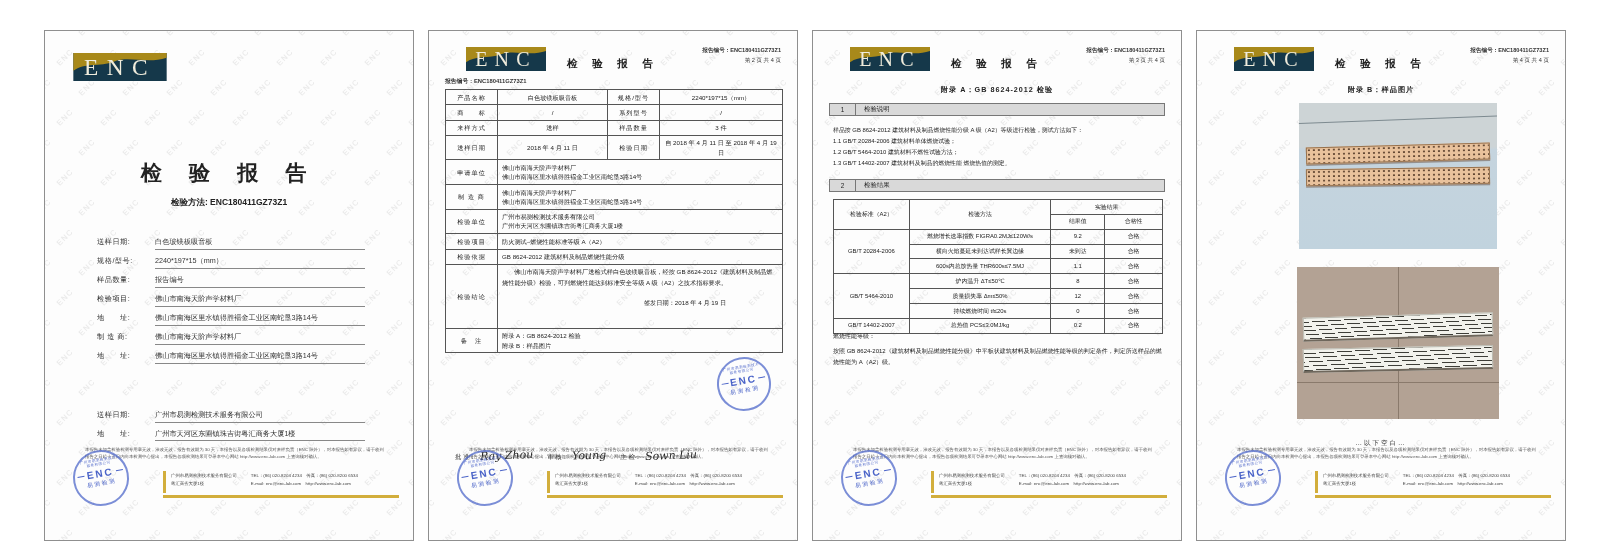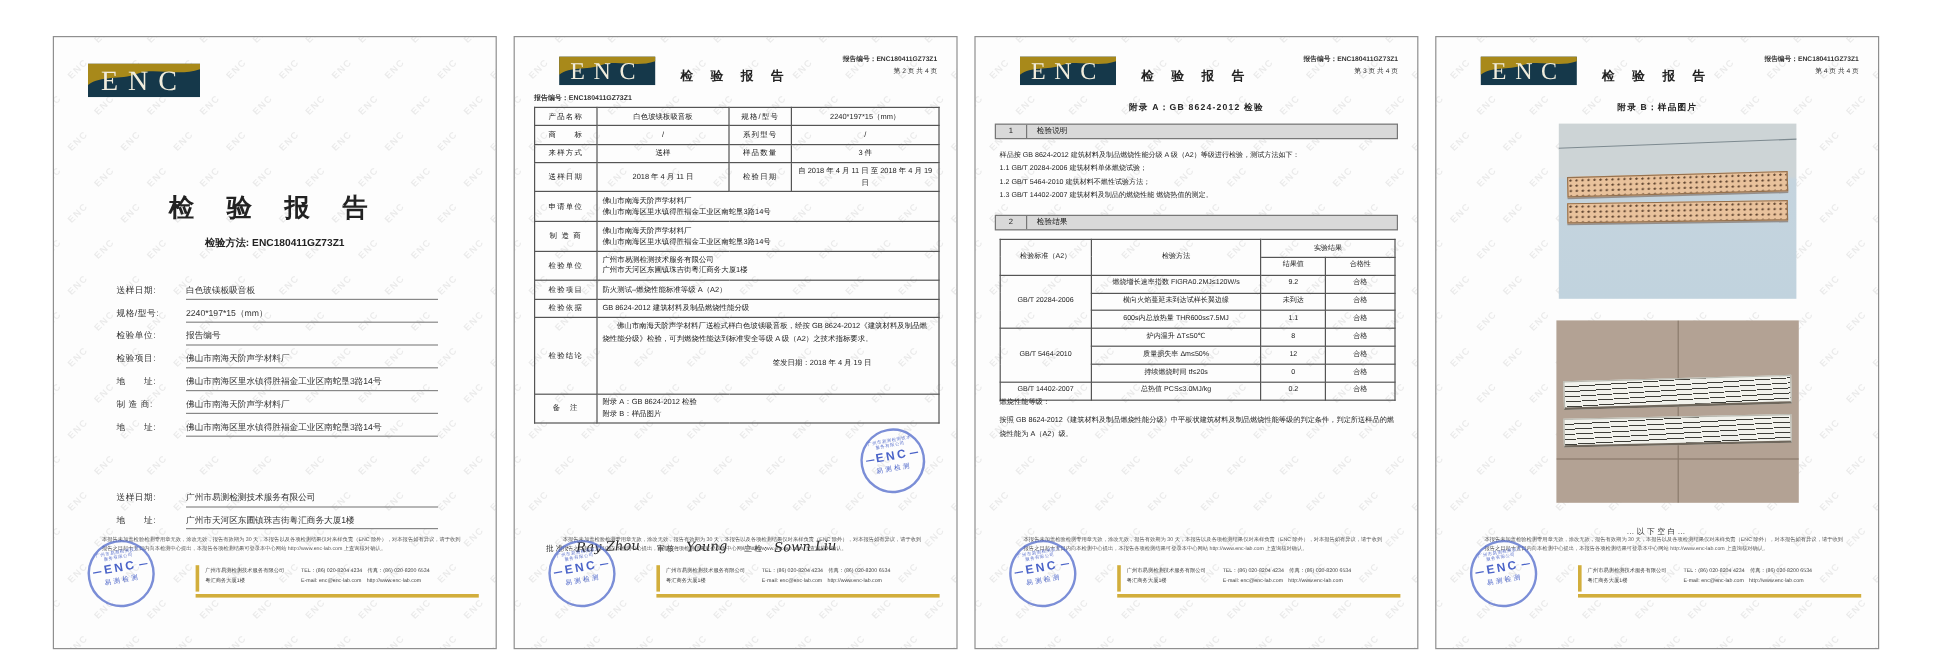--- a/index.html
+++ b/index.html
@@ -313,21 +313,21 @@
       <div class="p1-fields">
         <div class="f-row">
             <span class="f-label">送样日期:</span>
             <span class="f-value">白色玻镁板吸音板</span>
           </div>
         <div class="f-row">
             <span class="f-label">规格/型号:</span>
             <span class="f-value">2240*197*15（mm）</span>
           </div>
         <div class="f-row">
-            <span class="f-label">检验单位:</span>
+            <span class="f-label">样品数量:</span>
             <span class="f-value">报告编号</span>
           </div>
         <div class="f-row">
             <span class="f-label">检验项目:</span>
             <span class="f-value">佛山市南海天阶声学材料厂</span>
           </div>
         <div class="f-row">
             <span class="f-label">地　　址:</span>
             <span class="f-value">佛山市南海区里水镇得胜褔金工业区南蛇垦3路14号</span>
           </div>

